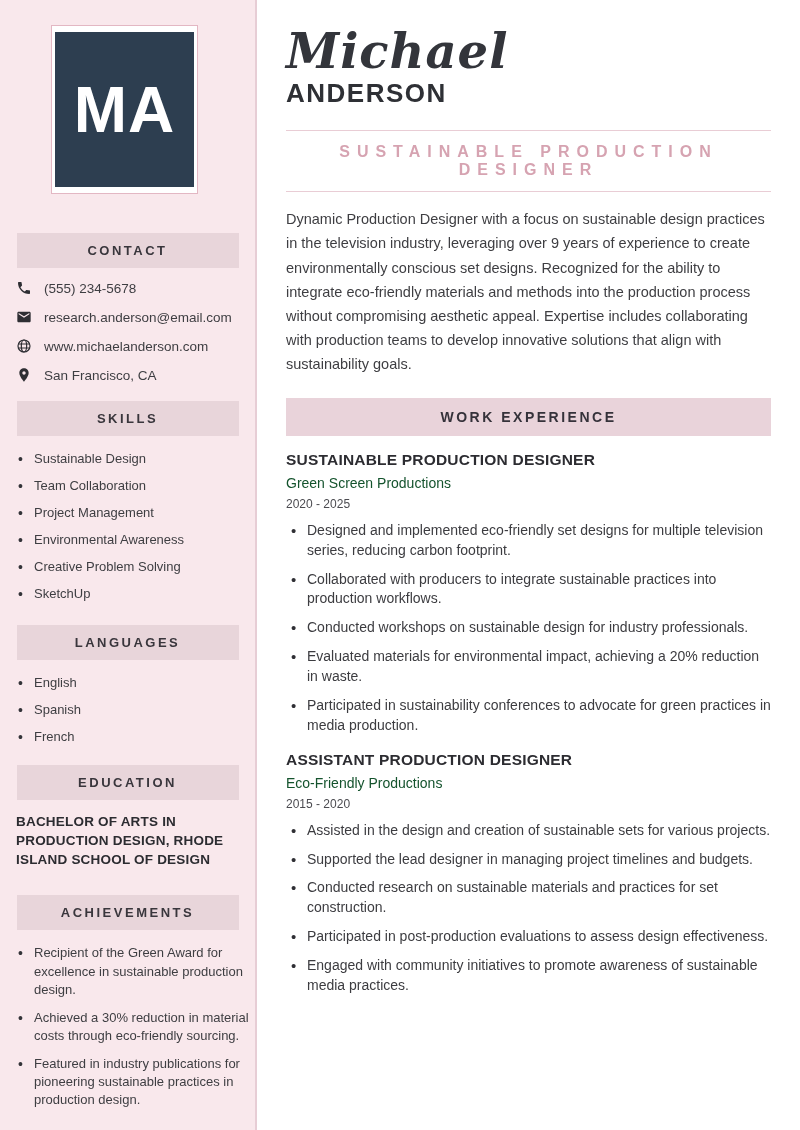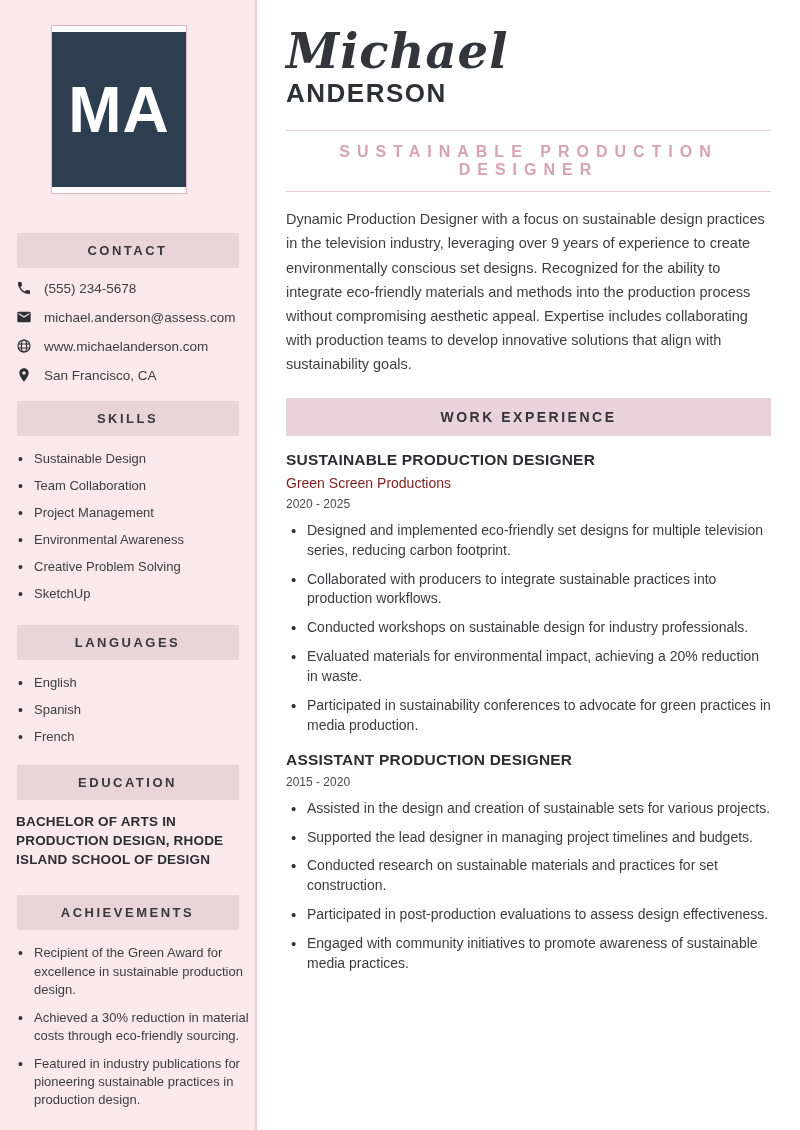--- a/index.html
+++ b/index.html
@@ -15,21 +15,21 @@
 
   
   .sidebar {
     width: 257px; min-width: 257px; height: 1130px;
     background: #f9e8ec;
     border-right: 2px solid #e7cdd5;
     padding-bottom: 20px;
   }
   .monogram-frame {
     margin: 25px 0 0 51px;
-    width: 136px; height: 169px;
+    width: 147px; height: 169px;
     background: #ffffff;
     border: 1px solid #e3b7c3;
     display: flex; align-items: center; justify-content: center;
   }
   .monogram-box {
     width: 139px; height: 155px;
     background: #2d3e50;
     display: flex; align-items: center; justify-content: center;
     color: #ffffff;
     font-size: 64px; font-weight: 700; letter-spacing: 1px;
@@ -129,21 +129,21 @@
   }
   .job { margin-top: 15px; }
   .job-title {
     font-size: 15.5px; font-weight: 800;
     text-transform: uppercase;
     color: #2c2c31;
     letter-spacing: 0.2px;
   }
   .job-company {
     margin-top: 6px;
-    font-size: 14px; color: #7f1d1d;
+    font-size: 14px; color: #14532d;
   }
   .job-dates {
     margin-top: 6px;
     font-size: 12px; color: #4b4b50;
   }
   ul.job-bullets { list-style: none; margin-top: 10px; }
   ul.job-bullets li {
     position: relative;
     padding-left: 21px;
     font-size: 14px;
@@ -177,21 +177,21 @@
             </svg>
         </span>
         <span>(555) 234-5678</span>
       </div>
       <div class="contact-row">
         <span class="cicon">
           <svg viewBox="0 0 24 24">
               <path d="M20 4H4c-1.1 0-2 .9-2 2v12c0 1.1.9 2 2 2h16c1.1 0 2-.9 2-2V6c0-1.1-.9-2-2-2zm0 4l-8 5-8-5V6l8 5 8-5v2z"></path>
             </svg>
         </span>
-        <span>michael.anderson@assess.com</span>
+        <span>research.anderson@email.com</span>
       </div>
       <div class="contact-row">
         <span class="cicon stroke">
           <svg viewBox="0 0 24 24">
               <circle cx="12" cy="12" r="9"></circle>
               <ellipse cx="12" cy="12" rx="4" ry="9"></ellipse>
               <path d="M3.5 9h17M3.5 15h17"></path>
             </svg>
         </span>
         <span>www.michaelanderson.com</span>
@@ -253,20 +253,21 @@
         <li>Designed and implemented eco-friendly set designs for multiple television series, reducing carbon footprint.</li>
         <li>Collaborated with producers to integrate sustainable practices into production workflows.</li>
         <li>Conducted workshops on sustainable design for industry professionals.</li>
         <li>Evaluated materials for environmental impact, achieving a 20% reduction in waste.</li>
         <li>Participated in sustainability conferences to advocate for green practices in media production.</li>
       </ul>
     </section>
 
     <section class="job">
       <div class="job-title">ASSISTANT PRODUCTION DESIGNER</div>
+      <div class="job-company">Eco-Friendly Productions</div>
       <div class="job-dates">2015 - 2020</div>
       <ul class="job-bullets">
         <li>Assisted in the design and creation of sustainable sets for various projects.</li>
         <li>Supported the lead designer in managing project timelines and budgets.</li>
         <li>Conducted research on sustainable materials and practices for set construction.</li>
         <li>Participated in post-production evaluations to assess design effectiveness.</li>
         <li>Engaged with community initiatives to promote awareness of sustainable media practices.</li>
       </ul>
     </section>
 

